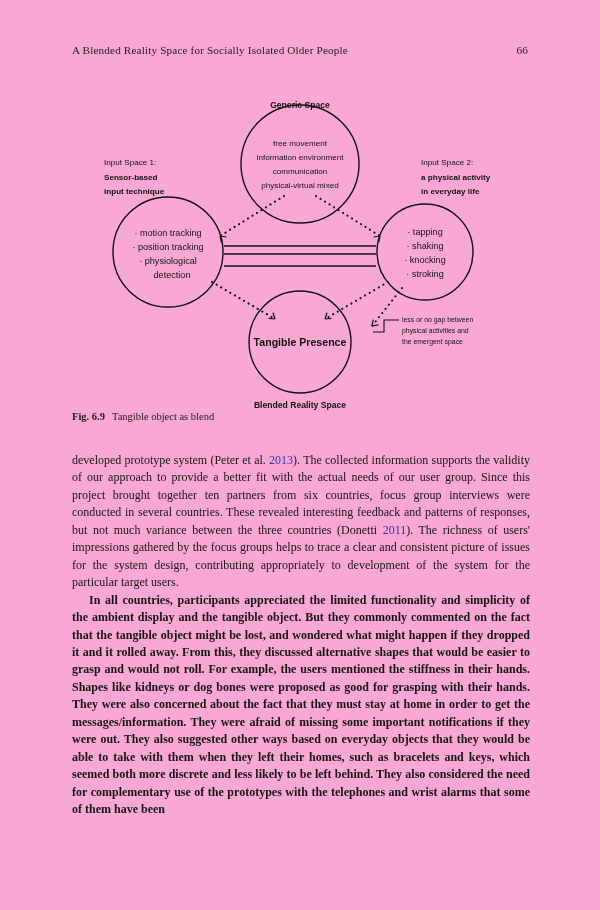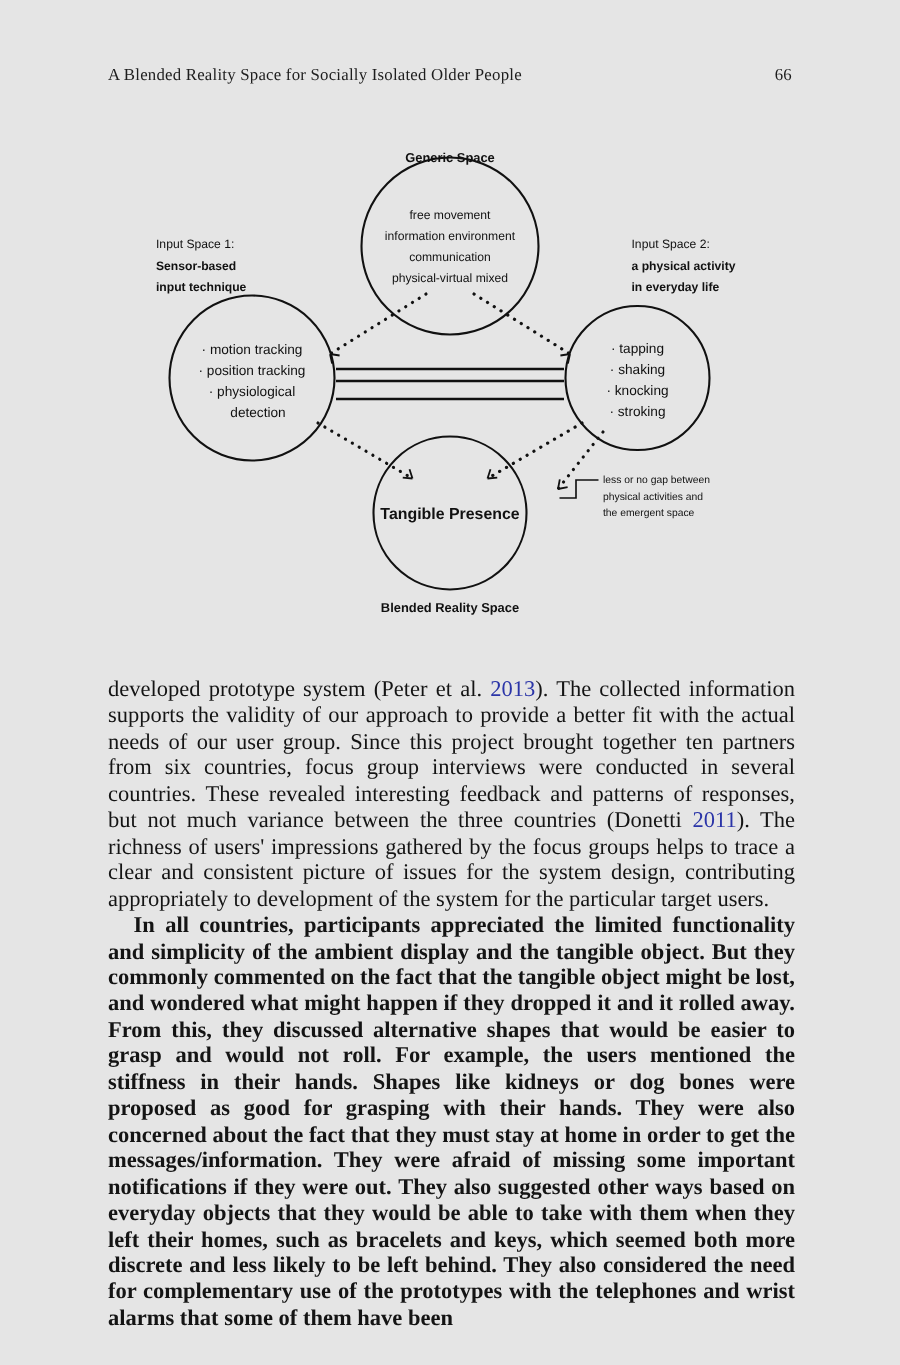--- a/index.html
+++ b/index.html
@@ -12,21 +12,21 @@
     height: 910px;
     font-family: "Liberation Serif", serif;
     color: #1a1a1a;
     position: relative;
     overflow: hidden;
   }
   .page {
     position: relative;
     width: 600px;
     height: 910px;
-    background: #e5e5e5;
+    background: #f9a8d4;
   }
 
   
   .runhead {
     position: absolute;
     left: 72px;
     top: 44px;
     width: 456px;
     display: flex;
     justify-content: space-between;
@@ -64,21 +64,21 @@
   
   .body-col {
     position: absolute;
     left: 72px;
     top: 452px;
     width: 458px;
   }
   p.para {
     margin: 0;
     font-family: "Liberation Serif", serif;
-    font-size: 15px;
+    font-size: 12px;
     line-height: 17.45px;
     text-align: justify;
     text-justify: inter-word;
     color: #141414;
     hyphens: none;
   }
   p.para + p.para { text-indent: 17px; font-weight: bold; }
   .cite { color: #2b35a8; }
 
   
@@ -188,19 +188,22 @@
 
       <g>
         <path class="callout" d="M 301 244 L 312 244 L 312 232 L 327 232"></path>
       </g>
       <text class="tiny" x="330" y="234">less or no gap between</text>
       <text class="tiny" x="330" y="245">physical activities and</text>
       <text class="tiny" x="330" y="256">the emergent space</text>
     </svg>
   </div>
 
+  <div class="fig-caption">
+    <b>Fig. 6.9</b><span class="cap-text">Tangible object as blend</span>
+  </div>
 
   <div class="body-col">
     <p class="para"><span>developed prototype system (Peter et al. </span><span class="cite">2013</span><span>). The collected information supports the validity of our approach to provide a better fit with the actual needs of our user group. Since this project brought together ten partners from six countries, focus group interviews were conducted in several countries. These revealed interesting feedback and patterns of responses, but not much variance between the three countries (Donetti </span><span class="cite">2011</span><span>). The richness of users' impressions gathered by the focus groups helps to trace a clear and consistent picture of issues for the system design, contributing appropriately to development of the system for the particular target users.</span></p>
     <p class="para">In all countries, participants appreciated the limited functionality and simplicity of the ambient display and the tangible object. But they commonly commented on the fact that the tangible object might be lost, and wondered what might happen if they dropped it and it rolled away. From this, they discussed alternative shapes that would be easier to grasp and would not roll. For example, the users mentioned the stiffness in their hands. Shapes like kidneys or dog bones were proposed as good for grasping with their hands. They were also concerned about the fact that they must stay at home in order to get the messages/information. They were afraid of missing some important notifications if they were out. They also suggested other ways based on everyday objects that they would be able to take with them when they left their homes, such as bracelets and keys, which seemed both more discrete and less likely to be left behind. They also considered the need for complementary use of the prototypes with the telephones and wrist alarms that some of them have been</p>
   </div>
 
 </div>
 
 </body></html>

